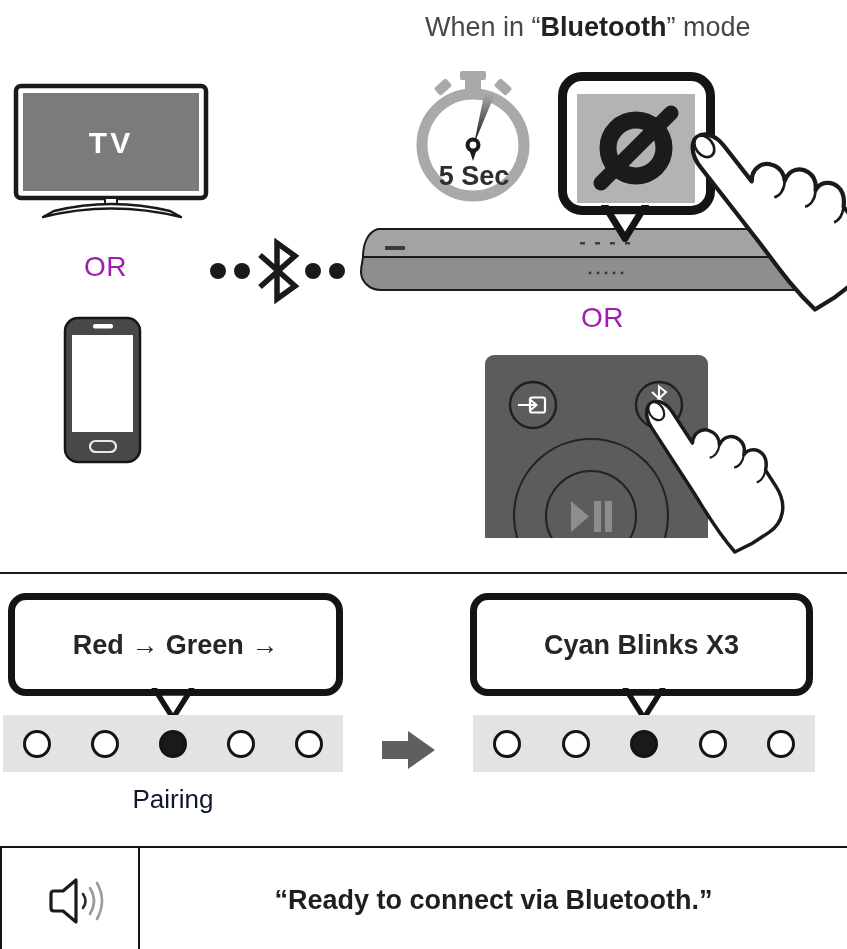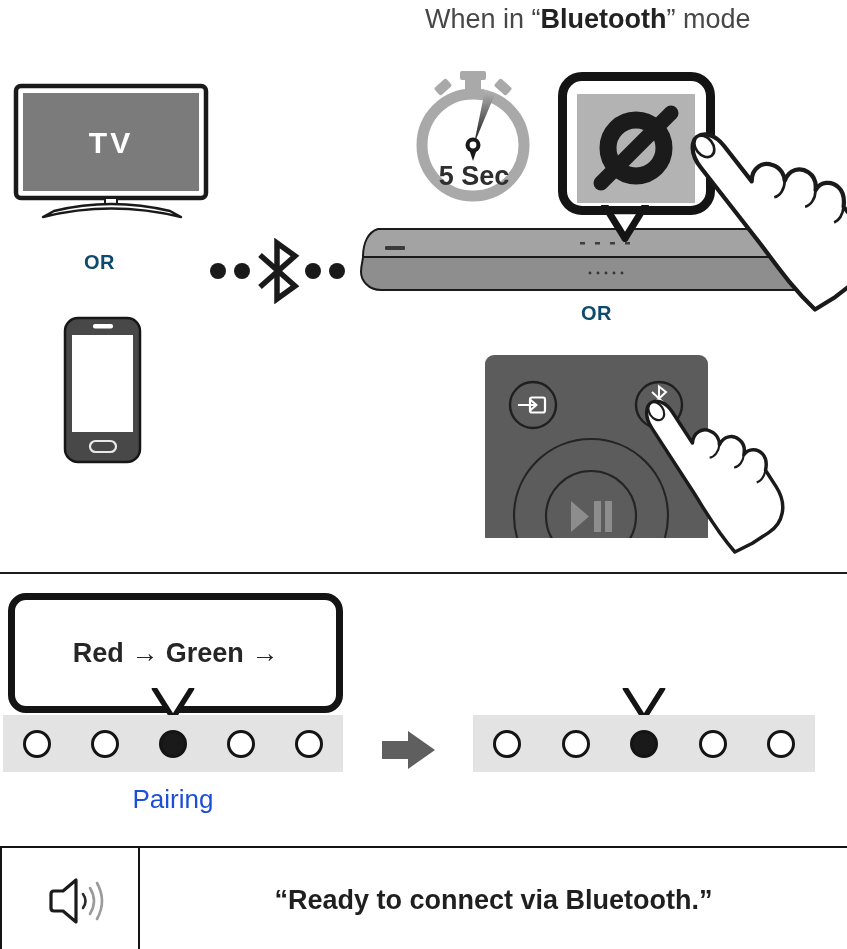--- a/index.html
+++ b/index.html
@@ -1,45 +1,45 @@
 <!DOCTYPE html>
 <html><head>
 <meta charset="utf-8">
 <style>
   html,body{margin:0;padding:0;background:#fff;}
   .canvas{position:relative;width:847px;height:949px;background:#fff;overflow:hidden;
           font-family:"Liberation Sans","DejaVu Sans",sans-serif;}
   .abs{position:absolute;}
   .title{font-size:27px;color:#474747;white-space:nowrap;}
   .title b{color:#222;}
-  .or-label{font-size:20px;font-weight:700;color:#0c4a6e;letter-spacing:.5px;}
+  .or-label{font-size:28px;font-weight:400;color:#a21caf;letter-spacing:.5px;}
   .callout{background:#fff;border:7px solid #141414;border-radius:18px;
            display:flex;flex-direction:column;justify-content:center;align-items:center;
            box-sizing:border-box;}
   .callout .line{font-size:27px;font-weight:700;color:#262626;line-height:42px;text-align:center;}
   .callout-big{background:#fff;border:9px solid #141414;border-radius:24px;box-sizing:border-box;}
   .ledbar{background:#e3e3e3;display:flex;align-items:center;justify-content:space-between;
           box-sizing:border-box;padding:0 20px;}
   .led{width:22px;height:22px;border-radius:50%;border:3px solid #141414;background:#fff;}
   .led.on{background:#1a1a1a;}
-  .caption{font-size:26px;color:#1d4ed8;text-align:center;white-space:nowrap;}
+  .caption{font-size:26px;color:#0f172a;text-align:center;white-space:nowrap;}
   .hline{background:#1c1c1c;height:2px;}
   .voice-row{border-top:2px solid #141414;border-bottom:2px solid #141414;border-left:2px solid #141414;
              display:flex;box-sizing:border-box;}
   .voice-icon-cell{width:120px;border-right:2px solid #141414;display:flex;align-items:center;justify-content:center;}
   .voice-text-cell{flex:1;display:flex;align-items:center;justify-content:center;}
   .voice-text{font-size:27px;font-weight:700;color:#1f1f1f;white-space:nowrap;}
   svg text{font-family:"Liberation Sans","DejaVu Sans",sans-serif;}
 </style>
 </head>
 <body>
 
 <div class="canvas">
 
-  <div class="abs title" style="left:425px;top:4px;">
+  <div class="abs title" style="left:425px;top:12px;">
     <span>When in “</span><b>Bluetooth</b><span>” mode</span>
   </div>
 
   <svg class="abs" style="left:13px;top:83px;" width="200" height="140" viewBox="0 0 200 140">
     <rect x="3" y="3" width="190" height="112" rx="5" fill="#fff" stroke="#1a1a1a" stroke-width="4.5"></rect>
     <rect x="10" y="10" width="176" height="98" fill="#7b7b7b"></rect>
     <text x="98" y="70" text-anchor="middle" font-size="30" font-weight="700" letter-spacing="3" fill="#fff">TV</text>
     <rect x="92" y="115" width="12" height="8" fill="#fff" stroke="#1a1a1a" stroke-width="2"></rect>
     <path d="M30,134 Q98,117 168,134 L157,128 Q98,114 41,128 Z" fill="#fff" stroke="#1a1a1a" stroke-width="2.5" stroke-linejoin="round"></path>
   </svg>
@@ -161,21 +161,21 @@
       <path d="M42,168 C38,140 40,120 40,98 L40,30 C40,16 47,10 52,10 C58,10 64,16 64,28 L64,62
                C70,54 80,55 84,62 C88,68 86,74 84,77 C92,72 100,76 102,83 C104,89 101,94 98,97
                C105,94 112,99 113,106 C114,112 110,117 107,120 L107,138 C107,158 94,170 78,170 L60,170 Z" fill="#fff" stroke="#1a1a1a" stroke-width="3.2" stroke-linejoin="round"></path>
       <path d="M84,77 C80,82 74,84 70,82 M98,97 C94,102 88,104 84,102 M107,120 C103,124 98,126 94,125" fill="none" stroke="#1a1a1a" stroke-width="2"></path>
       <ellipse cx="52" cy="19" rx="6.5" ry="9" fill="#fff" stroke="#1a1a1a" stroke-width="2"></ellipse>
     </g>
   </svg>
 
   <div class="abs hline" style="left:0;top:572px;width:847px;"></div>
 
-  <div class="abs callout" style="left:8px;top:593px;width:335px;height:120px;">
+  <div class="abs callout" style="left:8px;top:593px;width:335px;height:103px;">
     <div class="line">Red → Green →</div>
   </div>
   <svg class="abs" style="left:146px;top:688px;" width="54" height="34" viewBox="0 -10 54 44">
     <path d="M5,0 L49,0 L27,29 Z" fill="#fff"></path>
     <path d="M3,-9 L27,29 M51,-9 L27,29" fill="none" stroke="#141414" stroke-width="7" stroke-linecap="round"></path>
   </svg>
 
   <div class="abs ledbar" style="left:3px;top:715px;width:340px;height:57px;">
       <div class="led"></div>
       <div class="led"></div>
@@ -183,20 +183,23 @@
       <div class="led"></div>
       <div class="led"></div>
     </div>
   <div class="abs caption" style="left:3px;top:784px;width:340px;">Pairing</div>
 
   <svg class="abs" style="left:381px;top:731px;" width="55" height="38" viewBox="0 0 55 38">
     <rect x="1" y="10" width="26" height="18" fill="#5f5f5f"></rect>
     <polygon points="27,0 54,19 27,38" fill="#5f5f5f"></polygon>
   </svg>
 
+  <div class="abs callout" style="left:470px;top:593px;width:343px;height:103px;">
+    <div class="line">Cyan Blinks X3</div>
+  </div>
   <svg class="abs" style="left:617px;top:688px;" width="54" height="34" viewBox="0 -10 54 44">
     <path d="M5,0 L49,0 L27,29 Z" fill="#fff"></path>
     <path d="M3,-9 L27,29 M51,-9 L27,29" fill="none" stroke="#141414" stroke-width="7" stroke-linecap="round"></path>
   </svg>
 
   <div class="abs ledbar" style="left:473px;top:715px;width:342px;height:57px;">
       <div class="led"></div>
       <div class="led"></div>
       <div class="led on"></div>
       <div class="led"></div>

